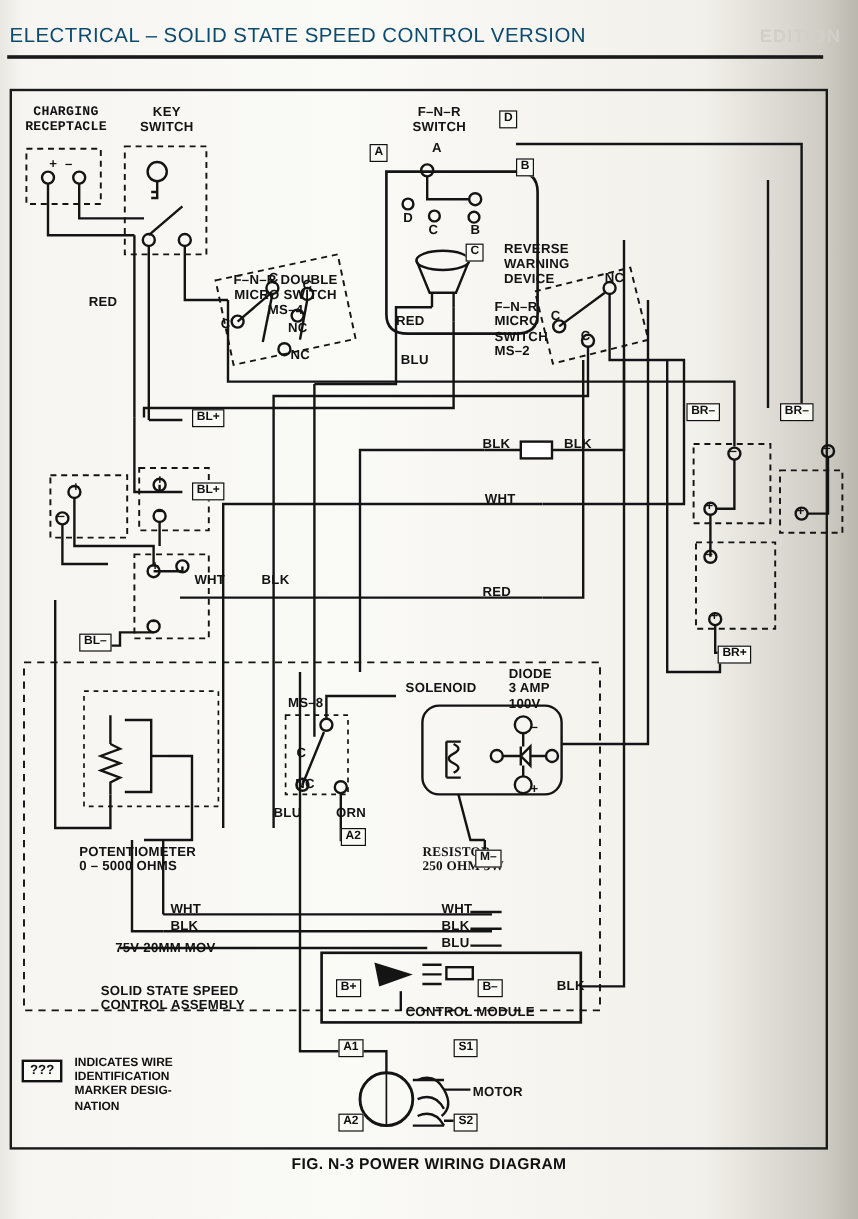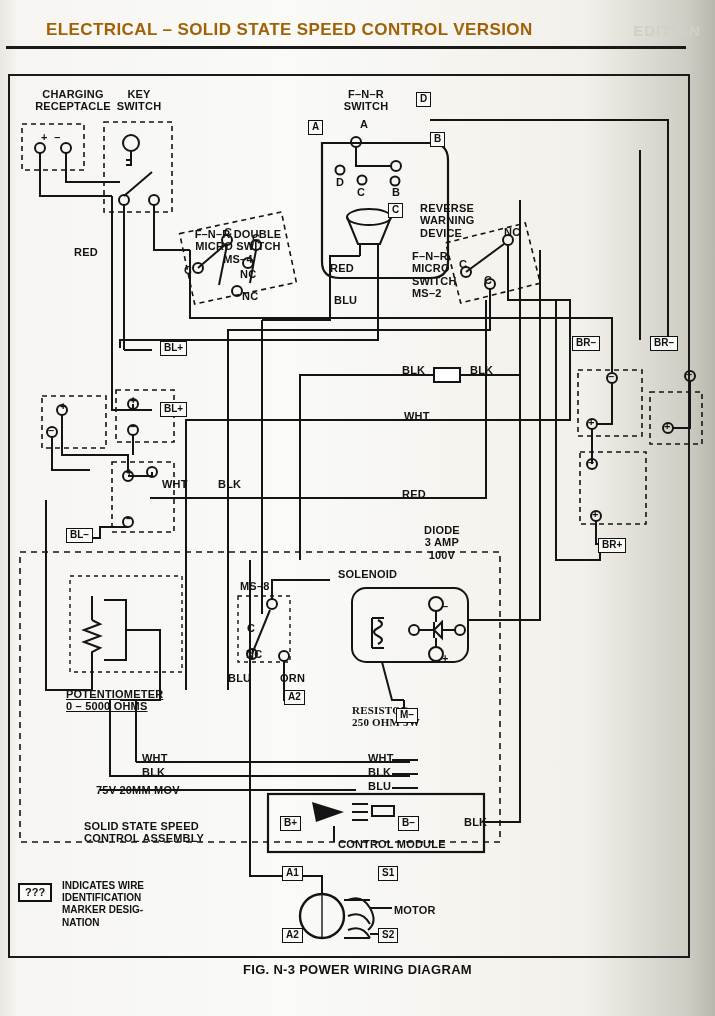--- a/index.html
+++ b/index.html
@@ -28,26 +28,25 @@
     left: 0; top: 0; right: 0; bottom: 0;
     background: linear-gradient(to right,
         #e9e7e1 0px, #f6f5f1 18px, #fafaf7 40%, #f2f0ea 82%, #cfccc4 96%, #bab7ae 100%);
     pointer-events: none;
   }
   .title {
     position: absolute;
     left: 8px;
     top: 20px;
     font-size: 17px;
-    font-weight: bold;
+    font-weight: normal;
     letter-spacing: 0.4px;
     font-family: "Liberation Sans", sans-serif;
-    color: #a16207;
+    color: #0c4a6e;
     white-space: nowrap;
-    margin-left: 38px;
   }
   .ghost-title {
     position: absolute;
     right: 14px;
     top: 22px;
     font-size: 15px;
     font-weight: bold;
     color: #d2cfc8;
     letter-spacing: 1px;
   }
@@ -300,21 +299,21 @@
       <path d="M322 894 L322 876 L250 876 L250 560"></path>
       <path d="M370 908 L392 908 M370 934 L392 934"></path>
 
       <rect x="238" y="838" width="430" height="108" fill="none" stroke="none"></rect>
       <path d="M484 822 L520 822 L520 200"></path>
       <path d="M668 340 L668 120 L430 120"></path>
       <path d="M640 340 L640 150"></path>
     </g>
   </svg>
 
-  <div class="lbl center" style="left:30px; top:88px; width:86px;">CHARGING
+  <div class="lbl center" style="left:12px; top:88px; width:86px;font-family:Liberation Mono, monospace;">CHARGING
 RECEPTACLE</div>
   <div class="lbl center" style="left:108px; top:88px; width:62px;">KEY
 SWITCH</div>
   <div class="lbl" style="left:41px; top:131px;">+  –</div>
 
   <div class="lbl center" style="left:184px; top:184px; width:108px;margin-top:44px;">F–N–R DOUBLE
 MICRO SWITCH
 MS–4</div>
   <div class="lbl center" style="left:330px; top:88px; width:72px;">F–N–R
 SWITCH</div>
@@ -381,26 +380,26 @@
   <div class="lbl" style="left:142px; top:766px;">BLK</div>
   <div class="lbl" style="left:368px; top:752px;">WHT</div>
   <div class="lbl" style="left:368px; top:766px;">BLK</div>
   <div class="lbl" style="left:368px; top:780px;">BLU</div>
   <div class="lbl" style="left:464px; top:816px;">BLK</div>
 
   <div class="lbl" style="left:240px; top:580px;">MS–8</div>
   <div class="lbl" style="left:247px; top:622px;">C</div>
   <div class="lbl" style="left:246px; top:648px;">NC</div>
   <div class="lbl" style="left:338px; top:568px;">SOLENOID</div>
-  <div class="lbl" style="left:424px; top:524px;text-align:center;">DIODE
+  <div class="lbl" style="left:424px; top:556px;">DIODE
 3 AMP
 100V</div>
   <div class="lbl" style="left:352px; top:704px;font-family:Liberation Serif, serif;">RESISTOR
 250 OHM 5W</div>
-  <div class="lbl" style="left:66px; top:688px;text-decoration:underline;">POTENTIOMETER
+  <div class="lbl" style="left:66px; top:704px;">POTENTIOMETER
 0 – 5000 OHMS</div>
   <div class="lbl" style="left:96px; top:784px;">75V 20MM MOV</div>
   <div class="lbl" style="left:44px; top:820px;margin-left:40px;">SOLID STATE SPEED
 CONTROL ASSEMBLY</div>
   <div class="lbl" style="left:338px; top:838px;">CONTROL MODULE</div>
   <div class="lbl" style="left:394px; top:904px;">MOTOR</div>
   <div class="lbl" style="left:442px; top:600px;">–</div>
   <div class="lbl" style="left:442px; top:652px;">+</div>
 
   <div class="boxlbl" style="left:284px; top:690px;">A2</div>

